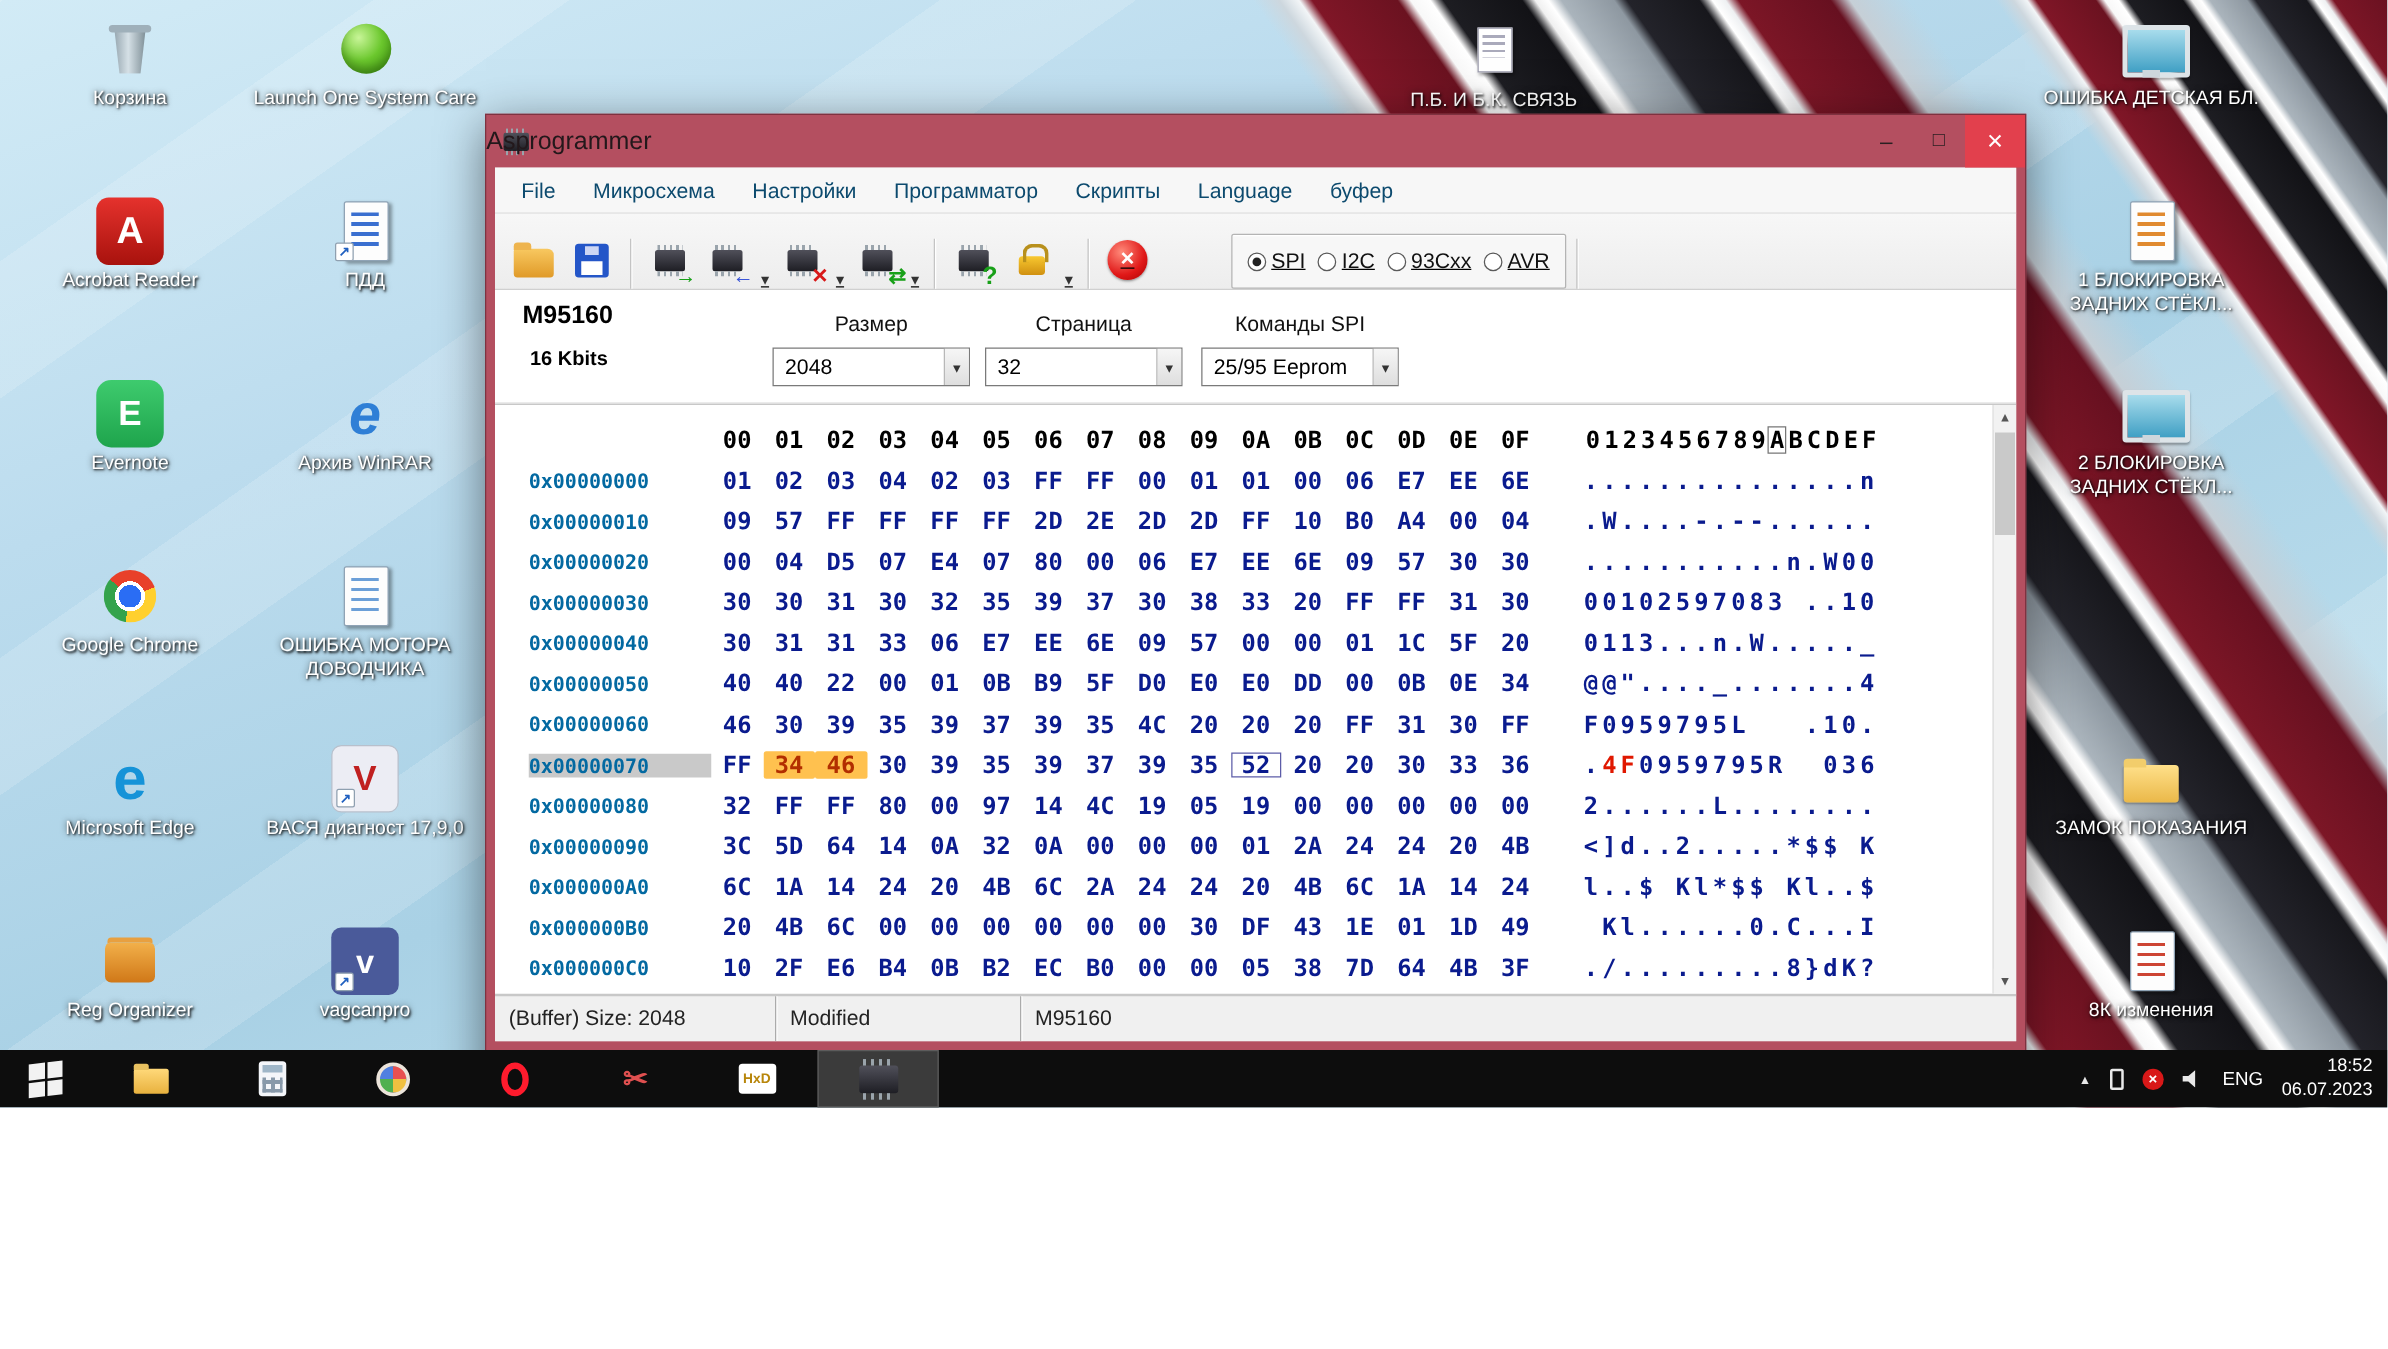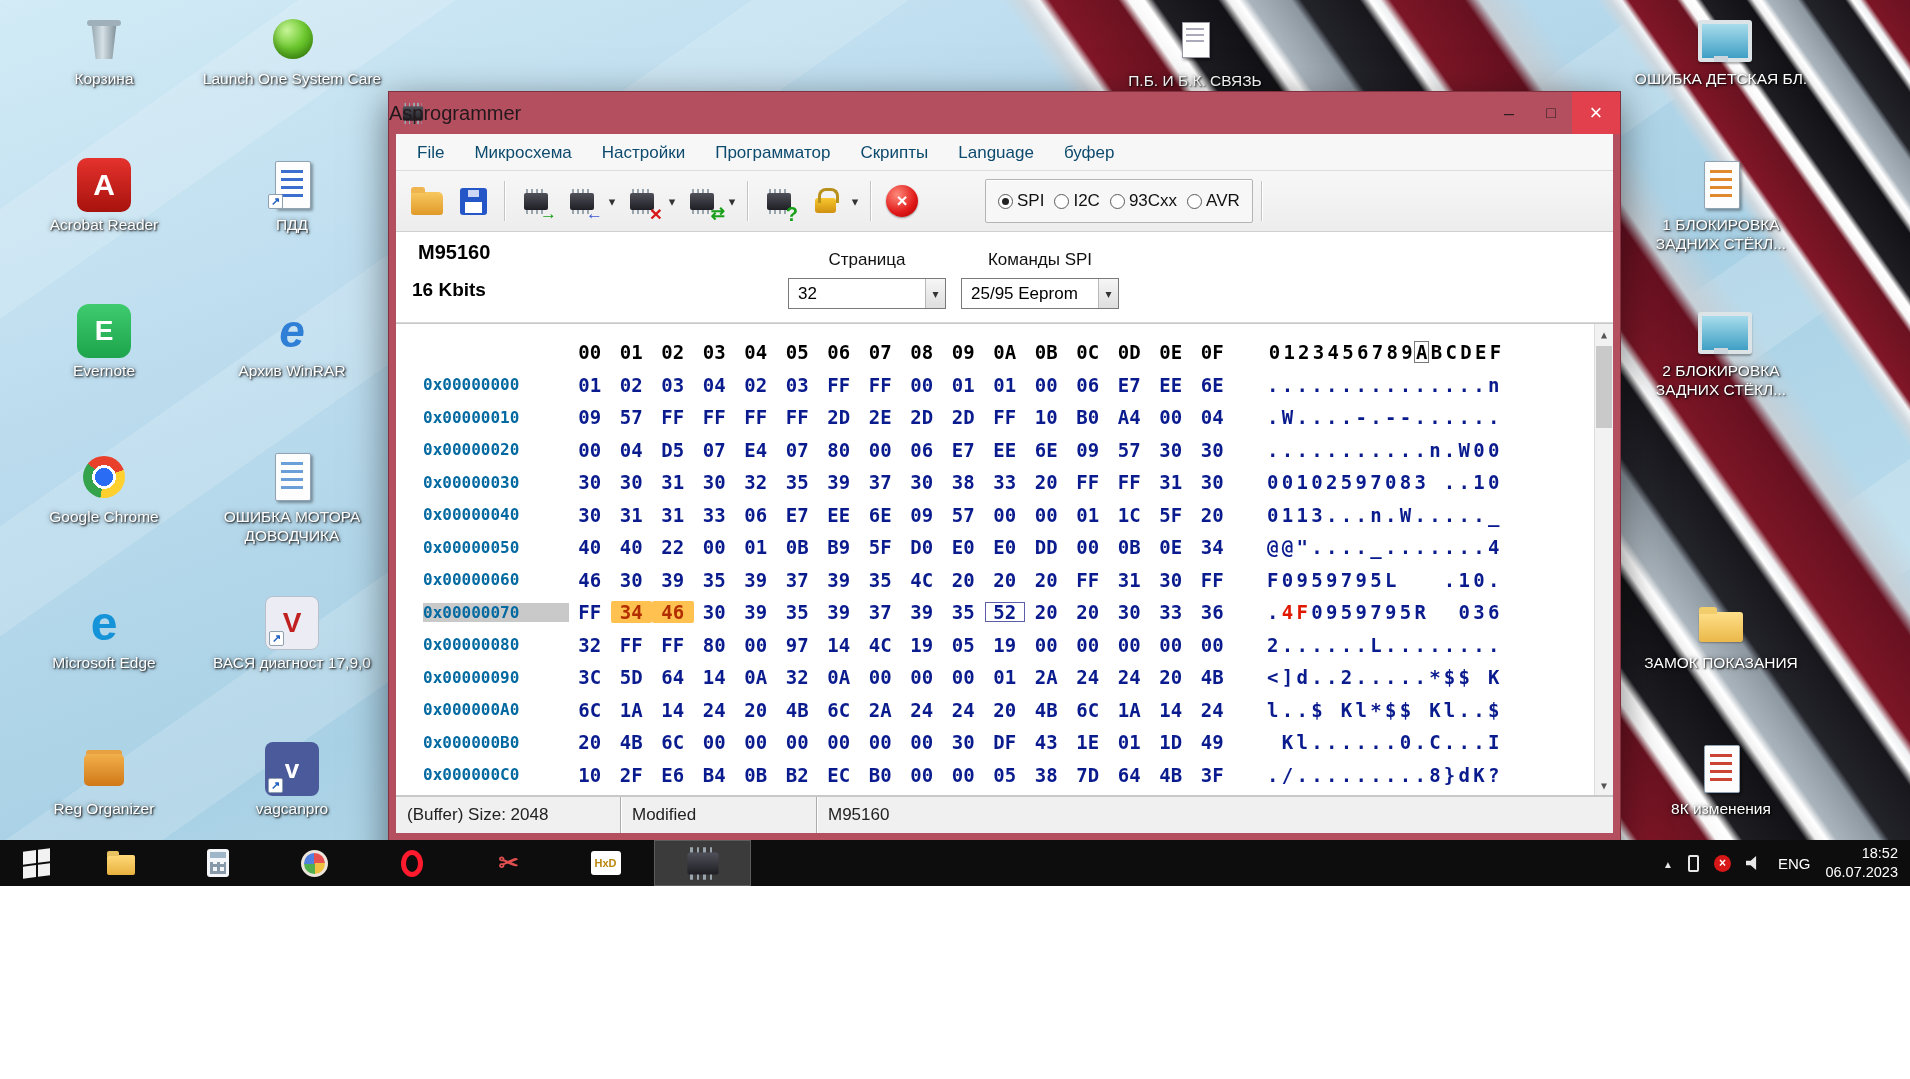--- a/index.html
+++ b/index.html
@@ -97,21 +97,21 @@
   .t-close::after { content:"×"; font-size:22px; }
 
   .win-content { margin:0 7px; background:#f0f0f0; flex:1; display:flex; flex-direction:column; overflow:hidden; }
   .win-bottom { height:42px; display:flex; align-items:center; justify-content:center; }
   .win-grip { width:54px; height:12px; background:#d8d8d8; border:1px solid #97434f; border-radius:2px; }
 
   .menubar { height:37px; background:#f7f7f7; border-bottom:1px solid #dcdcdc; display:flex; align-items:center; padding-left:6px; }
   .menu-item { padding:0 15px; font-size:17px; color:#0c4a6e; line-height:37px; }
 
   .toolbar { height:61px; background:linear-gradient(#f7f7f7,#ededed); border-bottom:1px solid #d0d0d0;
-    display:flex; align-items:center; padding-left:8px; }
+    display:flex; align-items:flex-end; padding-left:8px;text-decoration:underline; }
   .tb-btn { width:46px; height:46px; border:none; background:transparent; display:flex; align-items:center; justify-content:center;
     position:relative; border-radius:3px; }
   .tb-sep { width:1px; height:40px; background:#c4c4c4; margin:0 8px; box-shadow:1px 0 0 #fff; }
   .caret { width:14px; display:flex; align-items:center; justify-content:center; }
   .caret::after { content:"▾"; font-size:13px; color:#333; }
   .ov { position:absolute; font-weight:bold; line-height:1; }
   .ov-read { right:2px; bottom:2px; color:#18a018; } .ov-read::after { content:"→"; font-size:17px; }
   .ov-write { right:2px; bottom:2px; color:#3a55d8; } .ov-write::after { content:"←"; font-size:17px; }
   .ov-erase { right:3px; bottom:0; color:#d81818; } .ov-erase::after { content:"×"; font-size:21px; }
   .ov-verify { right:0; bottom:2px; color:#18a018; } .ov-verify::after { content:"⇄"; font-size:17px; }
@@ -129,21 +129,21 @@
   .ico-stop::after { content:"×"; color:#fff; font-weight:bold; font-size:19px; }
   .radio-panel { margin-left:60px; height:44px; border:1px solid #b4b4b4; background:#f7f7f7; border-radius:2px;
     display:flex; align-items:center; padding:0 12px; gap:10px; box-shadow:inset 0 1px 0 #fff; }
   .radio-item { display:flex; align-items:center; gap:4px; }
   .radio-circle { width:15px; height:15px; border-radius:50%; border:1px solid #5a5a5a; background:#fff; position:relative; }
   .radio-circle.checked::after { content:""; position:absolute; left:3px; top:3px; width:7px; height:7px; border-radius:50%; background:#222; }
   .radio-label { font-size:17px; color:#111; }
 
   .chip-panel { height:91px; background:#fff; position:relative; border-bottom:1px solid #d8d8d8; }
   .chip-name { position:absolute; left:22px; top:9px; font-size:20px; font-weight:bold; color:#000; }
-  .chip-cap { position:absolute; left:16px; top:47px; font-size:19px; font-weight:bold; color:#000; }
+  .chip-cap { position:absolute; left:28px; top:47px; font-size:16px; font-weight:bold; color:#000; }
   .field { position:absolute; top:18px; width:158px; }
   .f-size { left:222px; } .f-page { left:392px; } .f-cmd { left:565px; }
   .f-label { text-align:center; font-size:17px; color:#111; }
   .dropdown { margin-top:8px; height:31px; border:1px solid #7a7a7a; background:#fff; display:flex; align-items:center;
     justify-content:space-between; padding-left:9px; font-size:17px; color:#000; }
   .dd-btn { width:20px; height:29px; background:linear-gradient(#f6f6f6,#dedede); border-left:1px solid #b8b8b8;
     display:flex; align-items:center; justify-content:center; }
   .dd-btn::after { content:"▾"; font-size:12px; color:#333; }
 
   
@@ -388,20 +388,27 @@
               <span class="radio-circle"></span>
               <span class="radio-label">AVR</span>
             </span>
           </div>
         <span class="tb-sep"></span>
       </div>
 
       <div class="chip-panel">
         <div class="chip-name">M95160</div>
         <div class="chip-cap">16 Kbits</div>
+        <div class="field f-size">
+          <div class="f-label">Размер</div>
+          <div class="dropdown">
+            <span>2048</span>
+            <span class="dd-btn"></span>
+          </div>
+        </div>
         <div class="field f-page">
           <div class="f-label">Страница</div>
           <div class="dropdown">
             <span>32</span>
             <span class="dd-btn"></span>
           </div>
         </div>
         <div class="field f-cmd">
           <div class="f-label">Команды SPI</div>
           <div class="dropdown">

